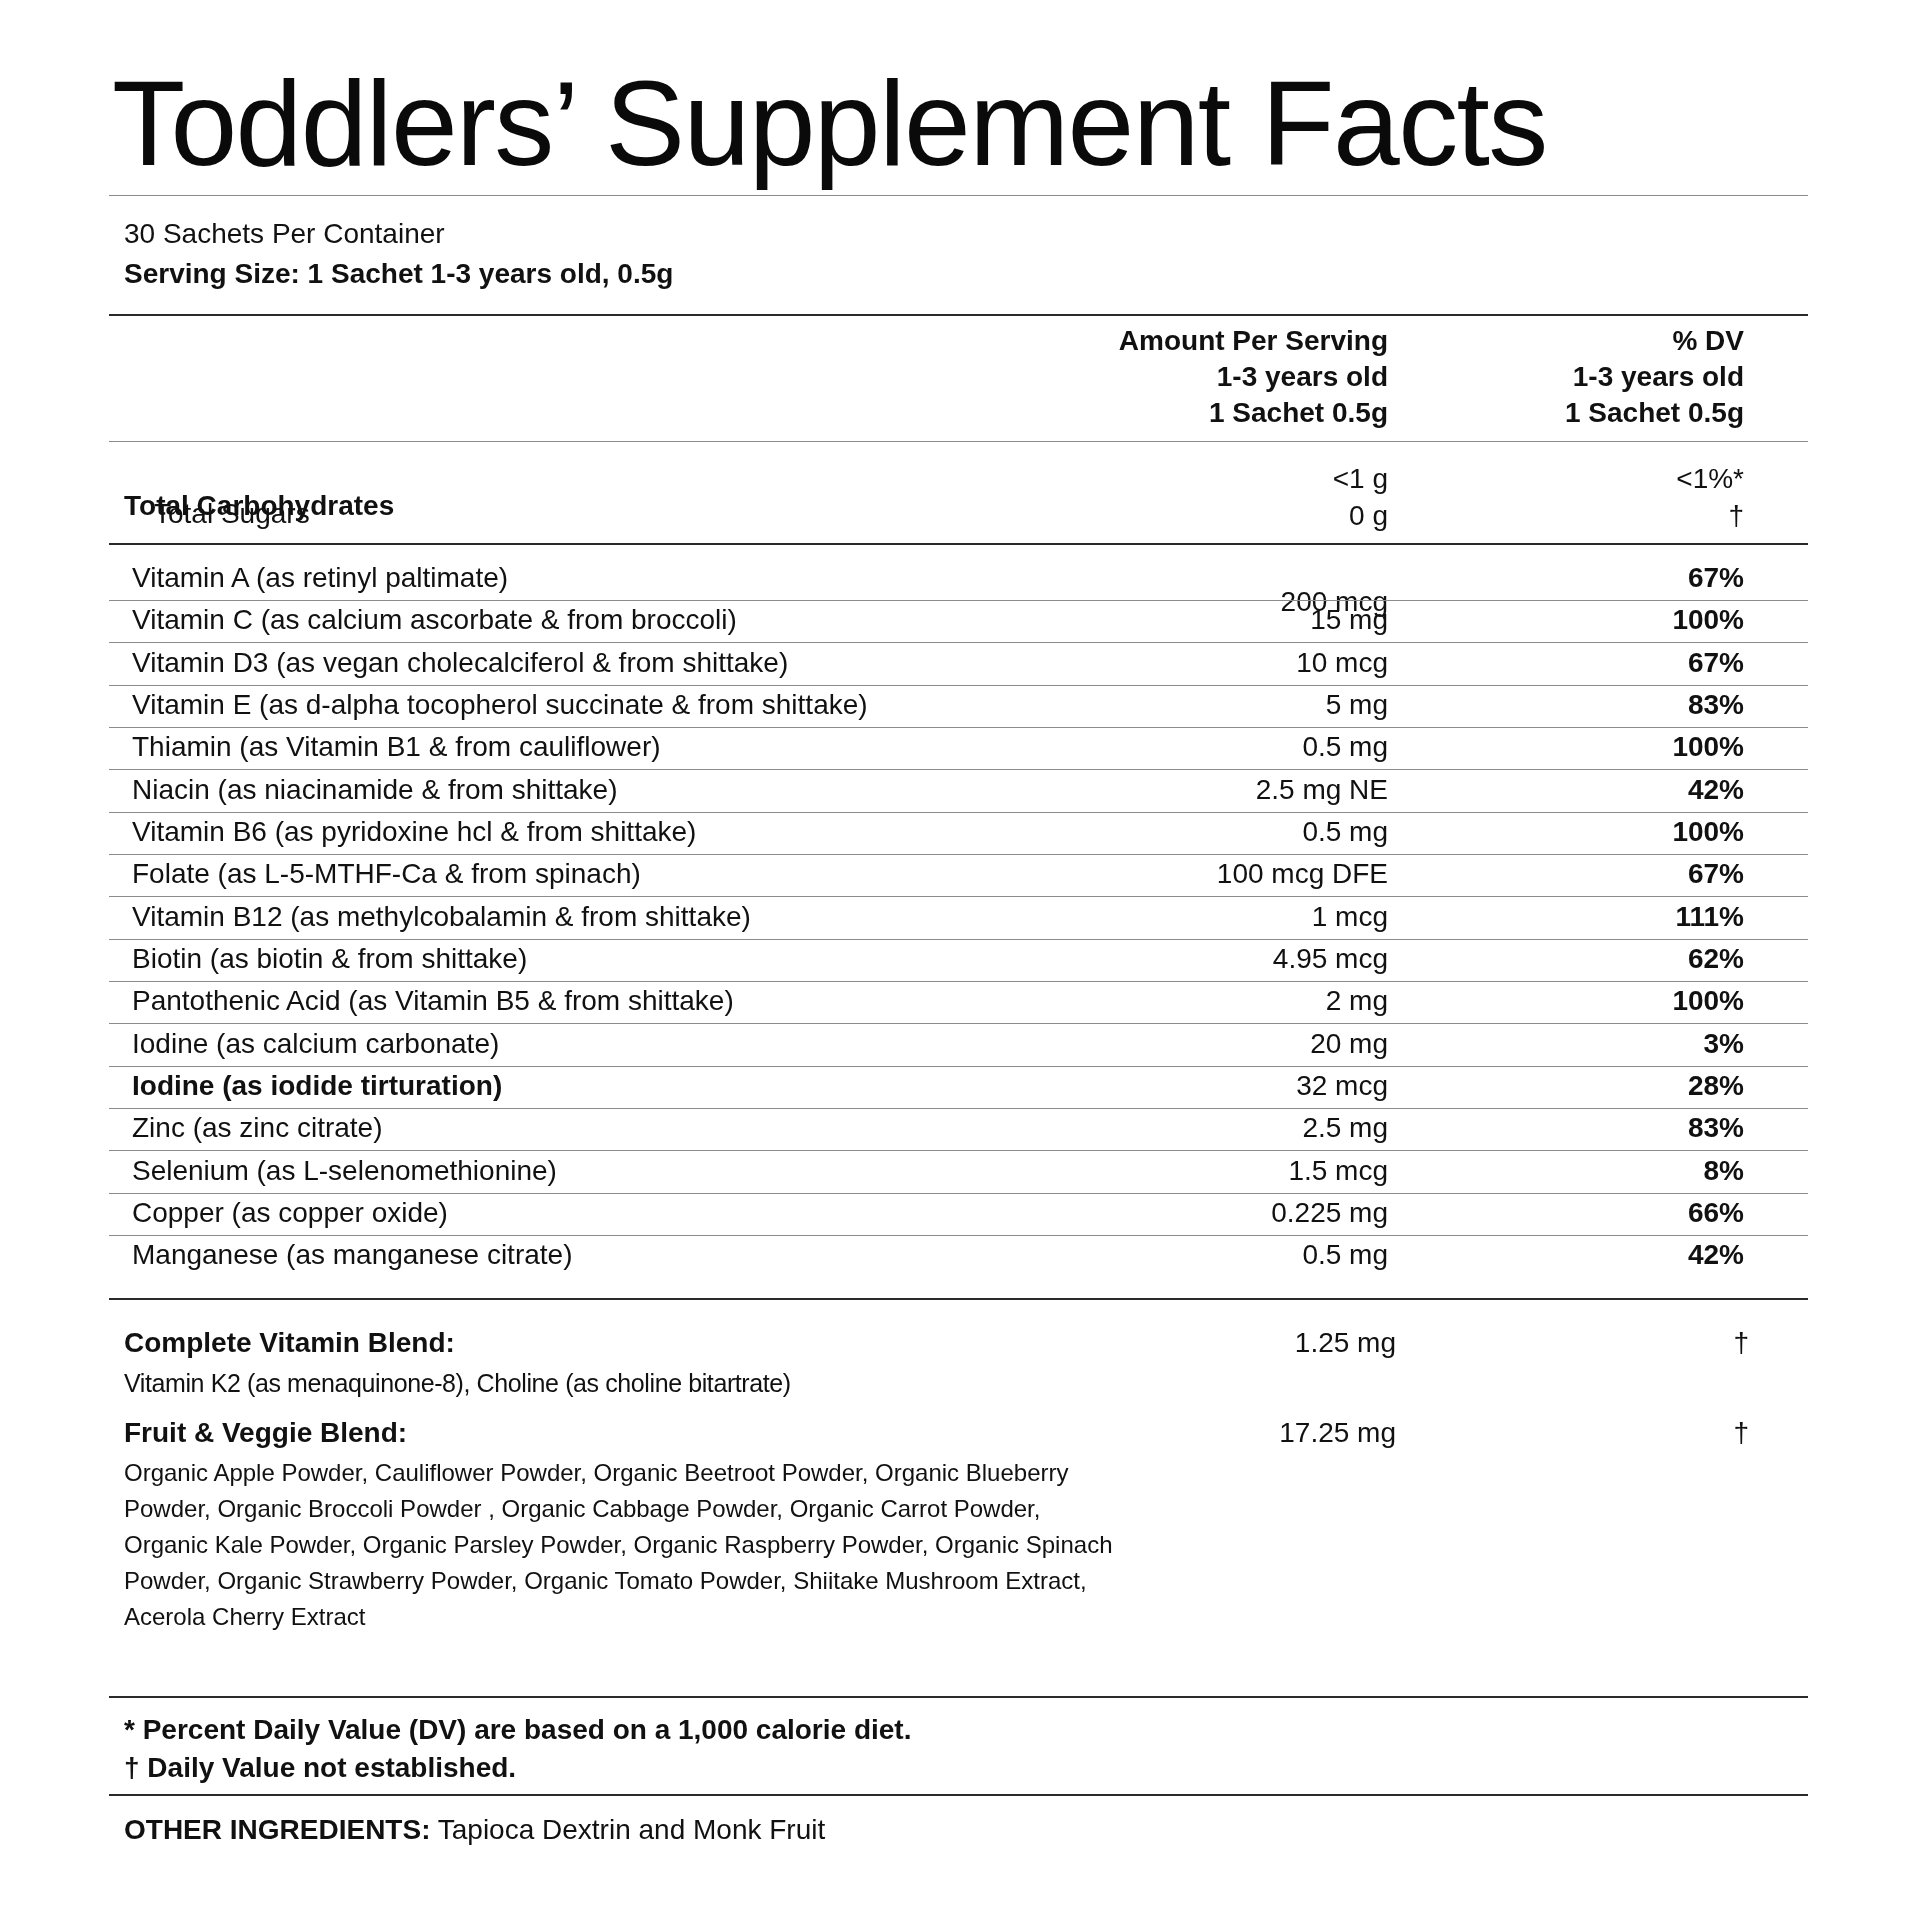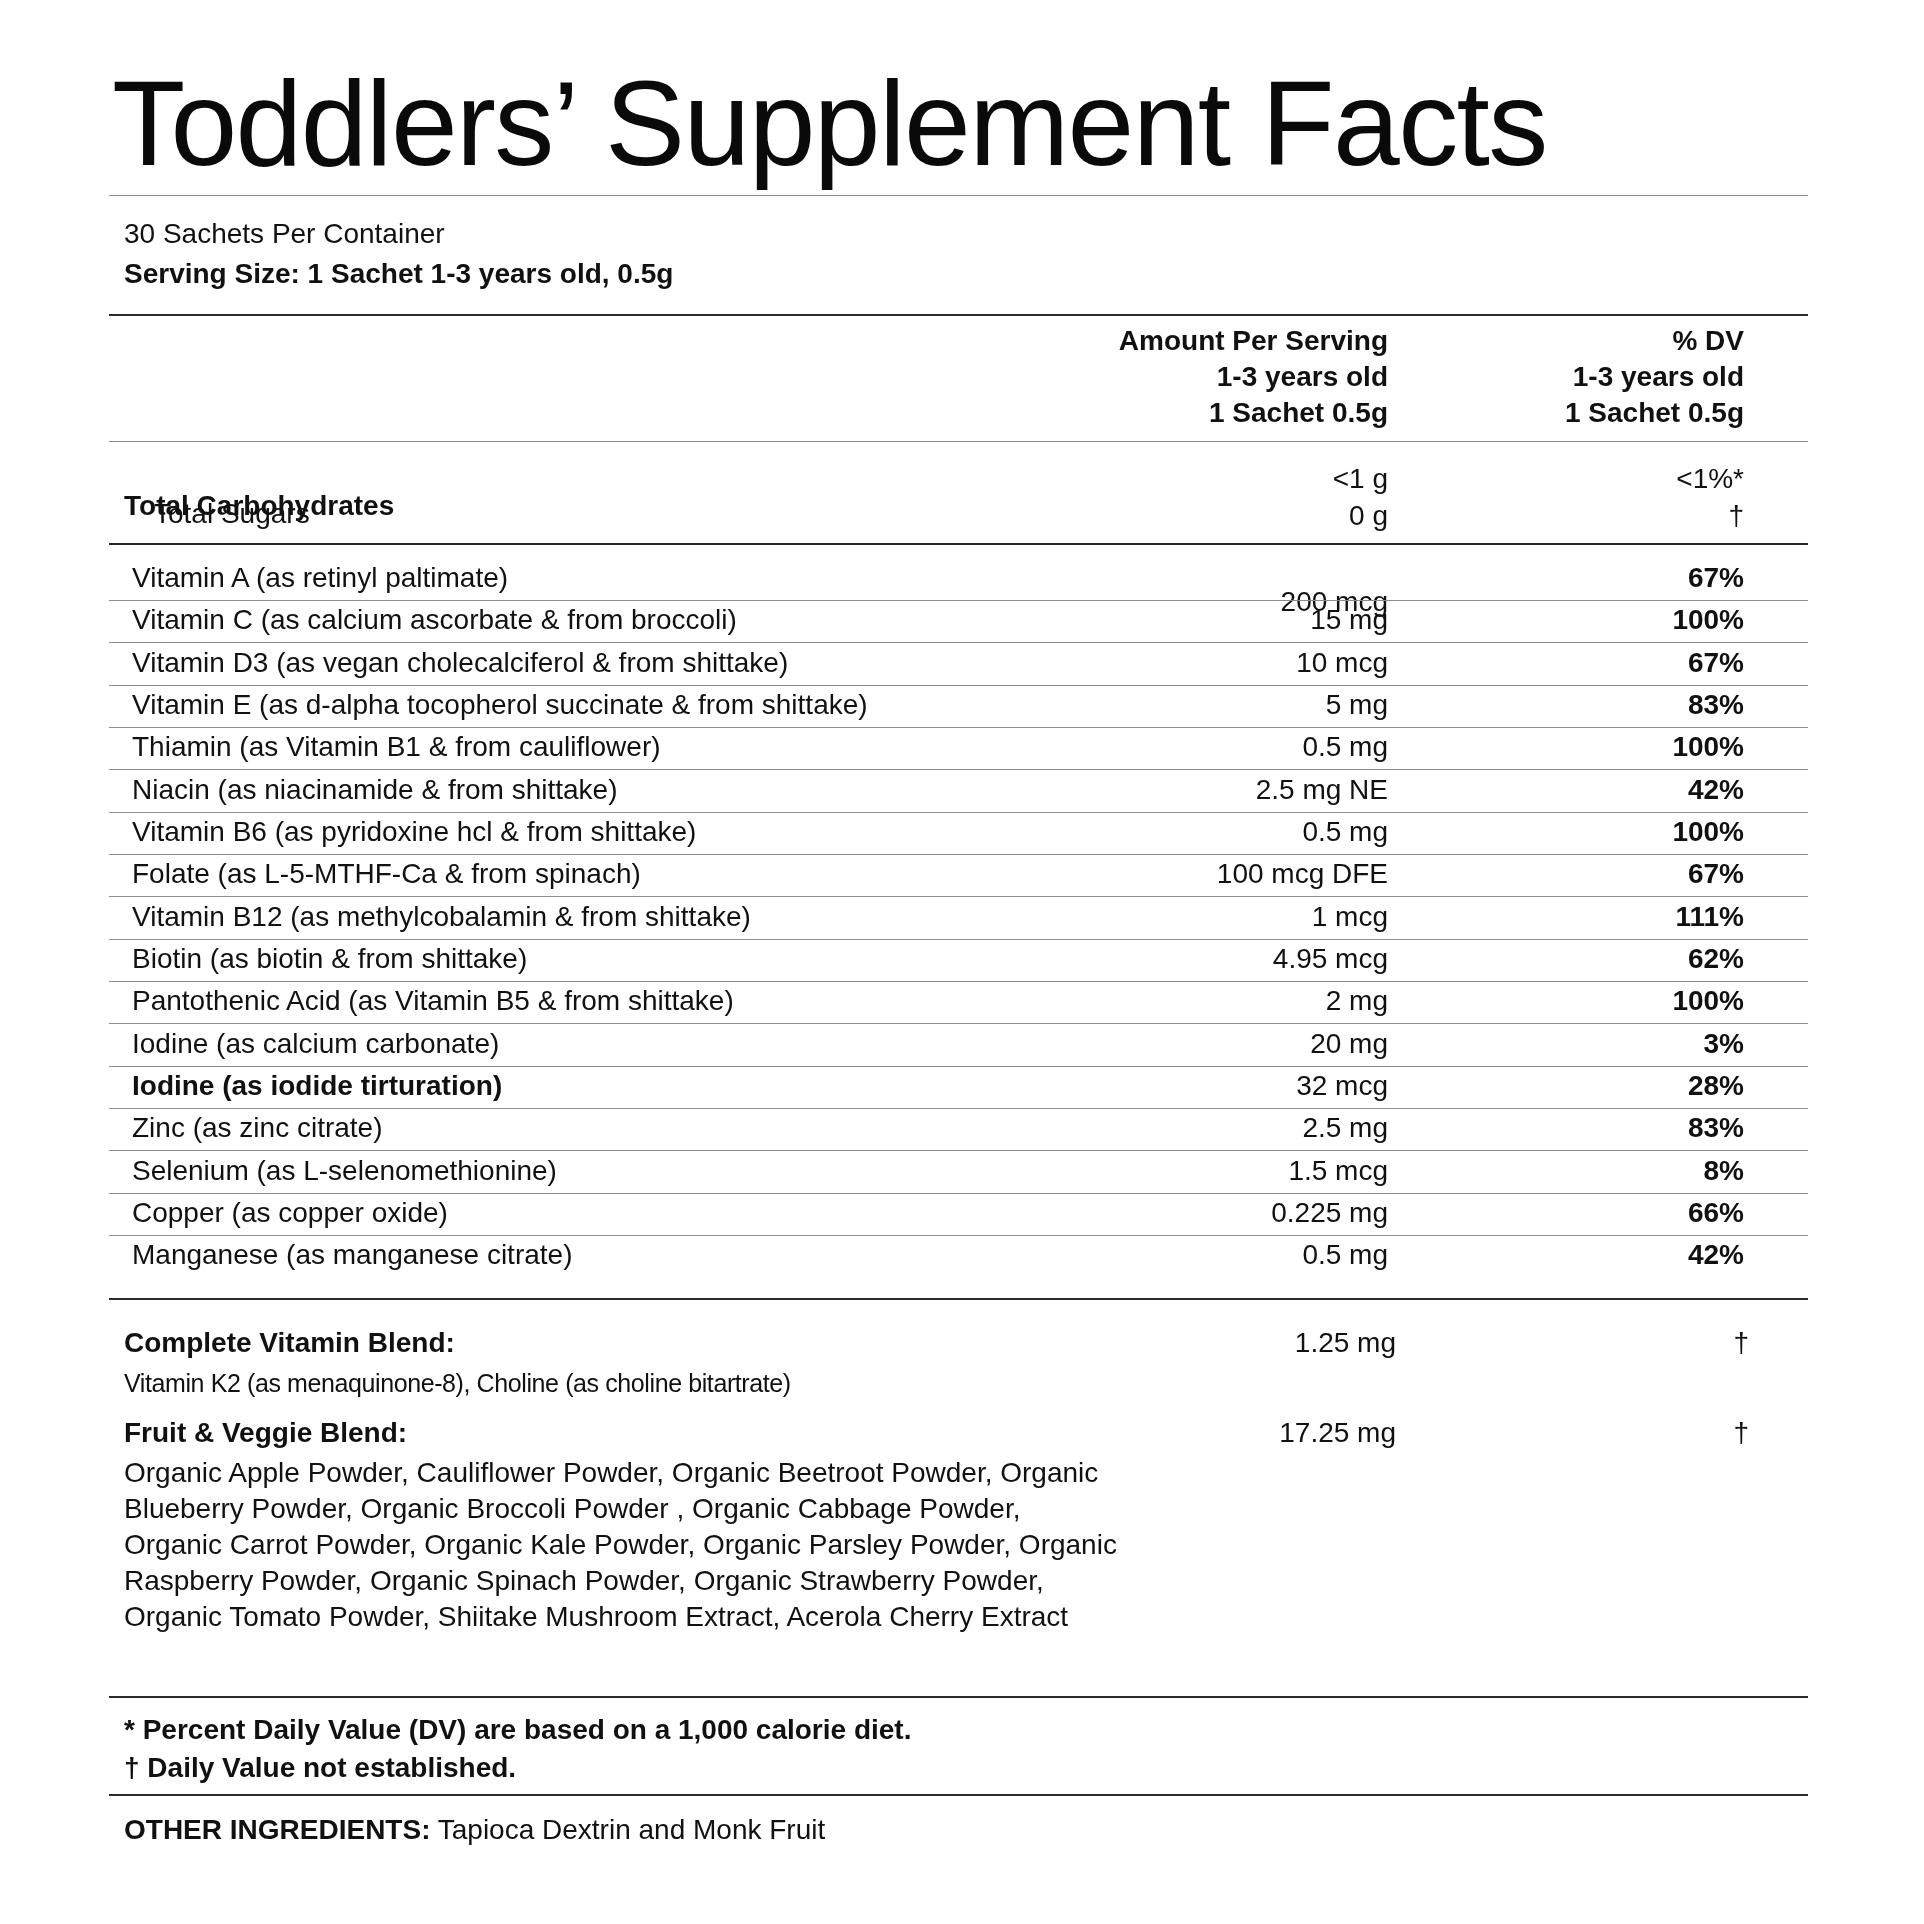--- a/index.html
+++ b/index.html
@@ -12,21 +12,21 @@
   .hr.dark { border-top: 2.4px solid #2a2a2a; }
   .hr.row { border-top: 1.6px solid #8c8c8c; }
   .txt { position: absolute; white-space: nowrap; line-height: 1; }
   .f36 { font-size: 28px; }
   .f32 { font-size: 25px; }
   .b { font-weight: 700; }
   .r-amt { right: 537px; text-align: right; }  
   .r-dv  { right: 181px; text-align: right; }  
   .r-amt2 { right: 529px; text-align: right; } 
   .r-dv2 { right: 176px; text-align: right; }
-  .blend-body { position: absolute; left: 124px; top: 1455px; width: 995px; font-size: 28px; line-height: 36px; }
+  .blend-body { position: absolute; left: 124px; top: 1455px; width: 995px; font-size: 24px; line-height: 36px; }
   .row-name { left: 132px; }
 </style>
 </head>
 <body>
 
 <div class="abs title">Toddlers’ Supplement Facts</div>
 
 <div class="hr thin" style="top:195px"></div>
 
 <div class="txt f36" style="left:124px; top:220px">30 Sachets Per Container</div>

